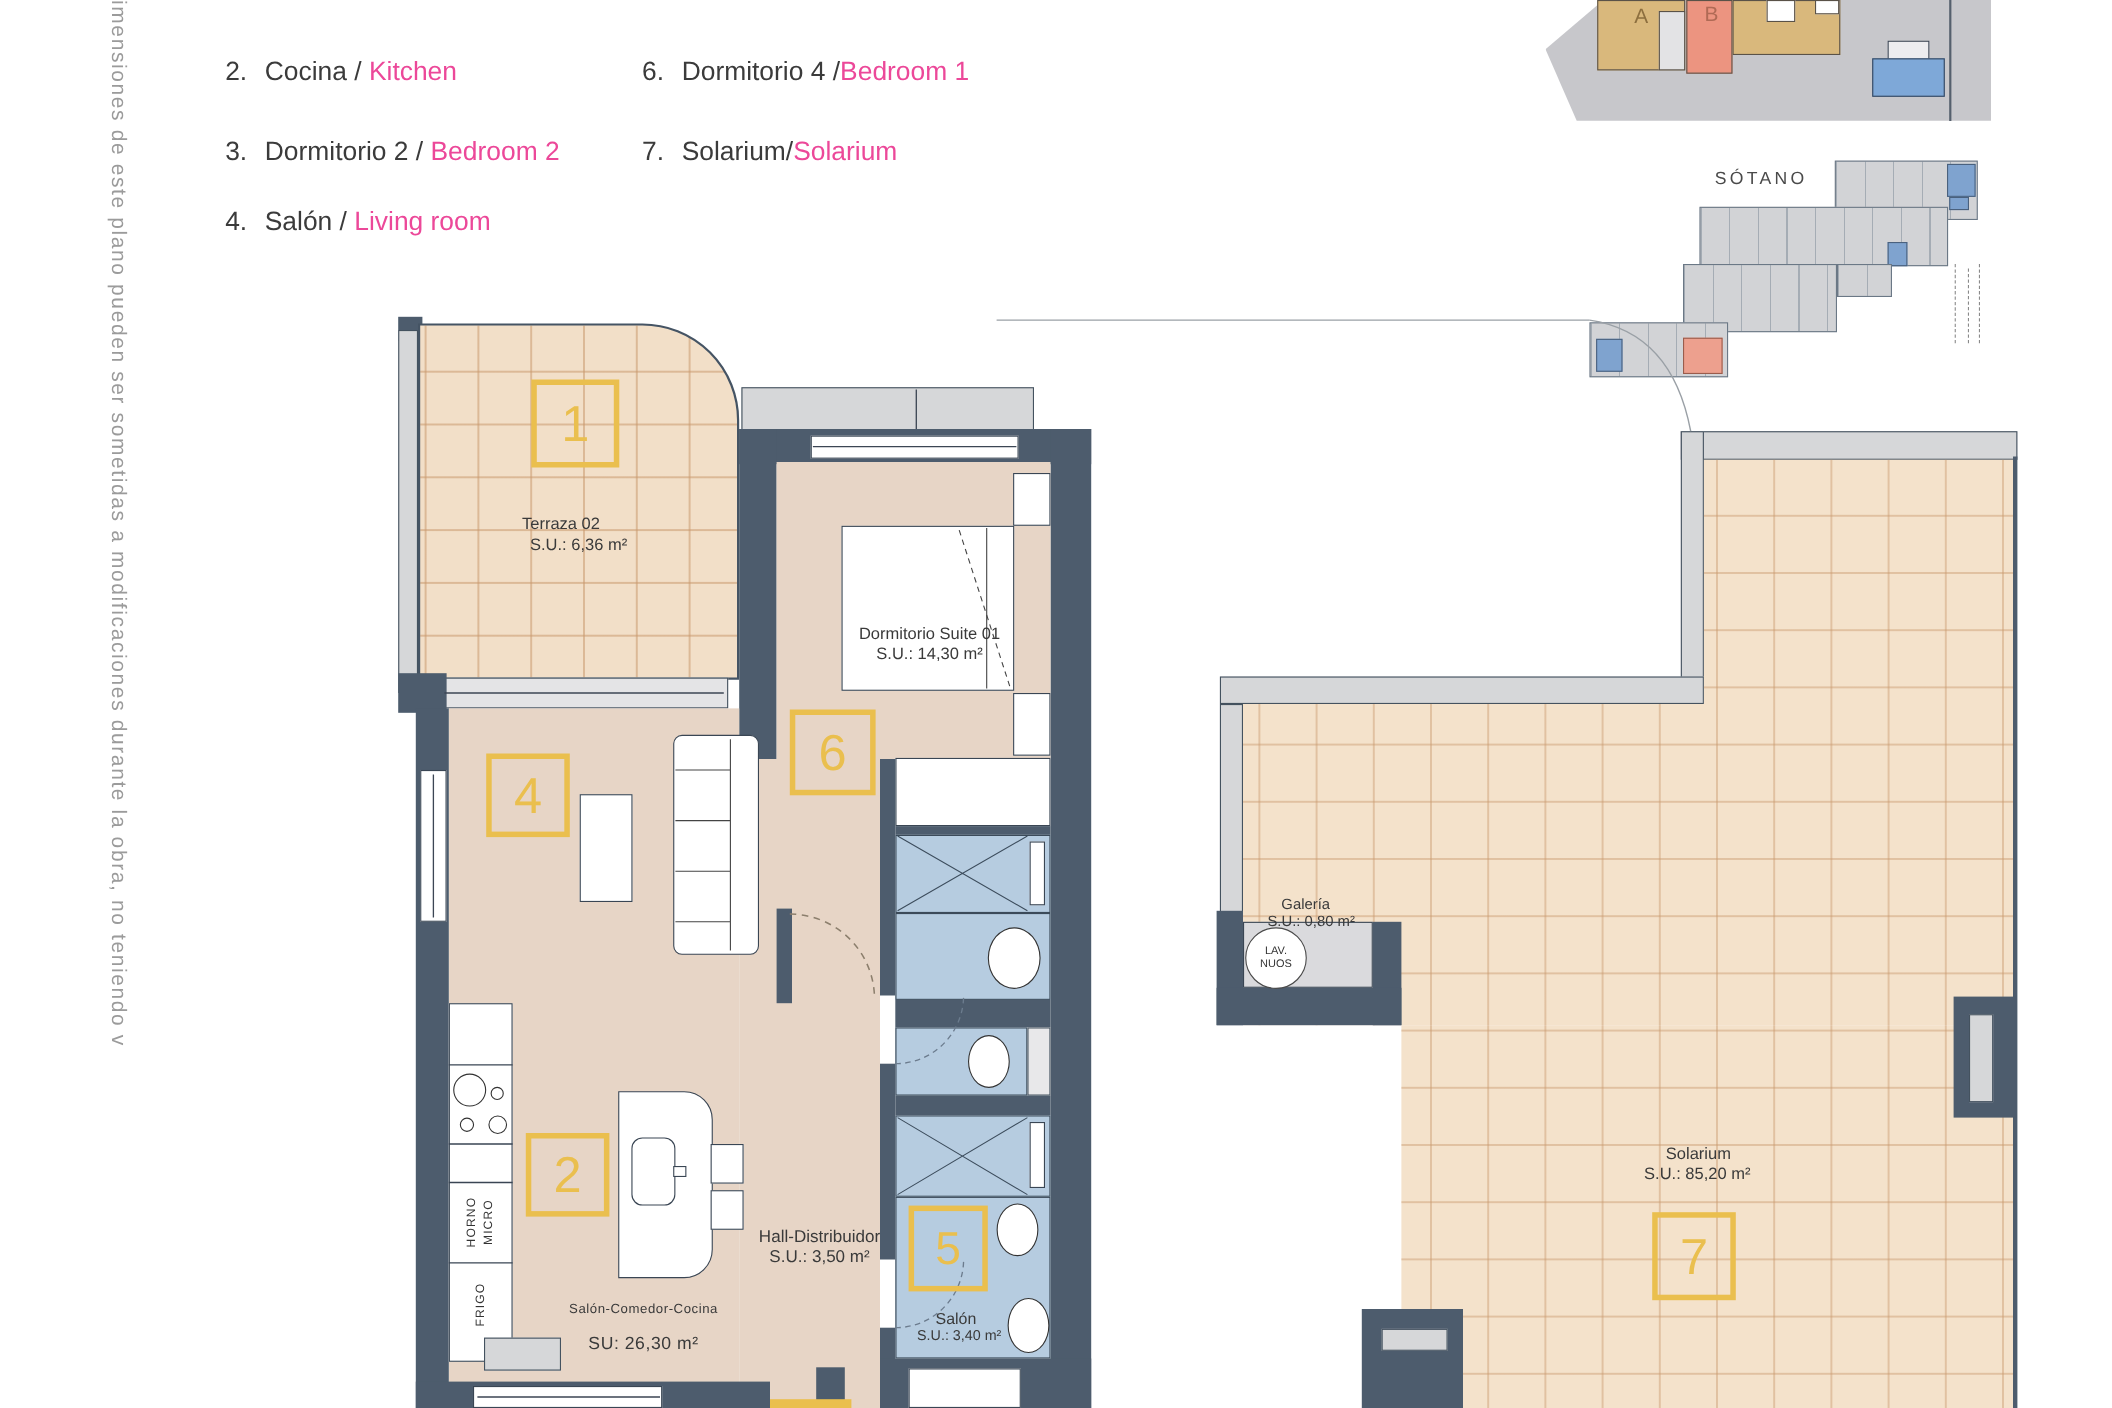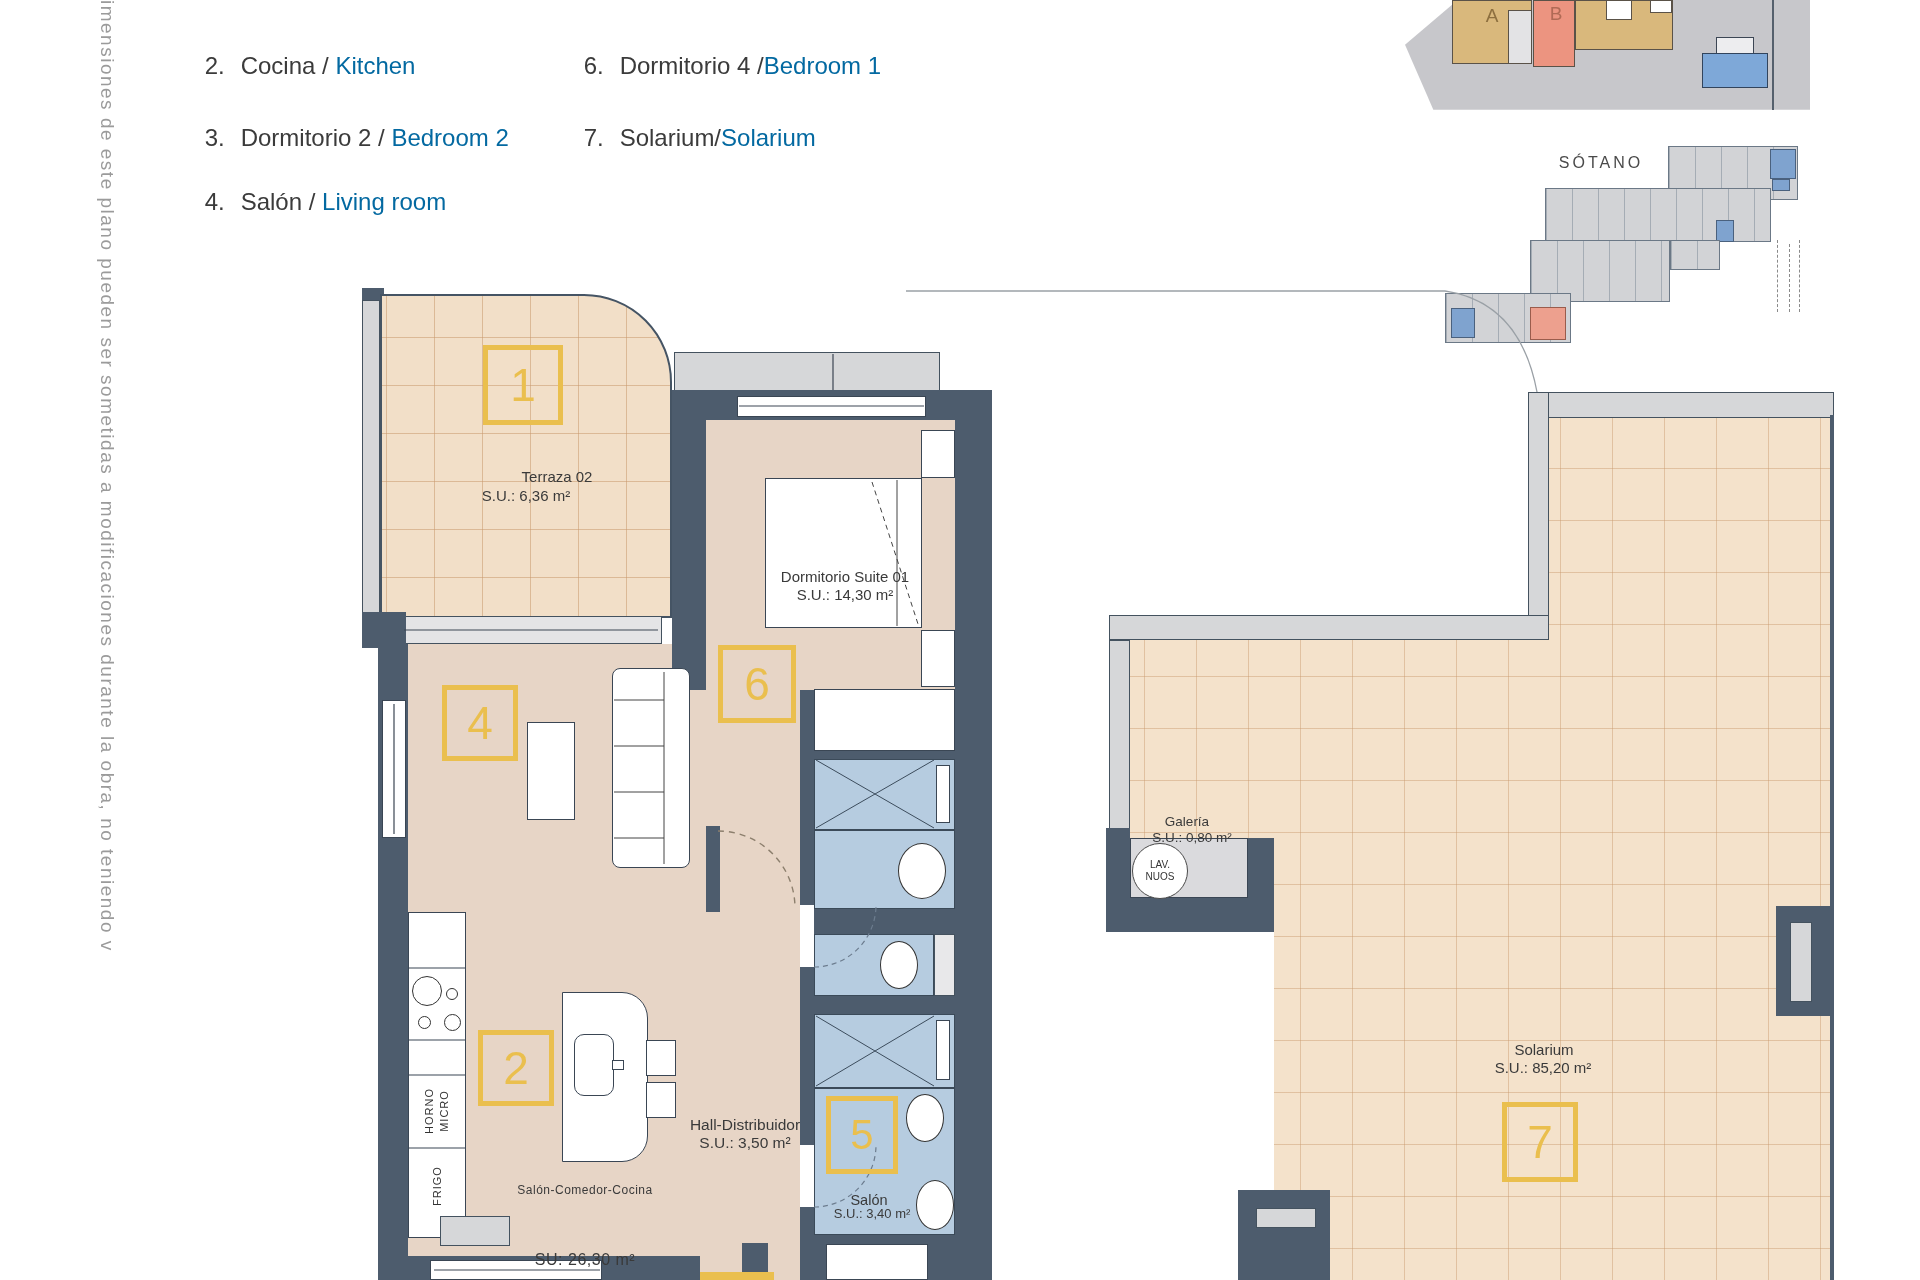--- a/index.html
+++ b/index.html
@@ -19,21 +19,21 @@
     background-image:linear-gradient(rgba(201,153,110,.45) 1.5px,transparent 1.5px),
                      linear-gradient(90deg,rgba(201,153,110,.45) 1.5px,transparent 1.5px);
     background-size:52px 52px;}
   .ybox{position:absolute;border:5px solid #eabf4e;color:#eabf4e;display:flex;
         align-items:center;justify-content:center;font-size:46px;font-weight:500;
         box-sizing:border-box;background:transparent;}
   .lbl{position:absolute;font-size:15px;line-height:1.25;text-align:center;color:#3a3a3a;
        transform:translateX(-50%);white-space:nowrap;}
   .legend-row{position:absolute;font-size:24px;white-space:pre;color:#3b3b3b;}
   .legend-row .num{display:inline-block;width:36px;}
-  .legend-row .en{color:#0369a1;}
+  .legend-row .en{color:#ec4899;}
   .disclaimer{position:absolute;left:118px;top:0;width:1500px;transform:rotate(90deg);
       transform-origin:0 0;font-size:19px;letter-spacing:1.5px;color:#9b9b9b;white-space:nowrap;}
   .sot{position:absolute;background:#d2d3d6;border:1px solid #6b7886;box-sizing:border-box;
     background-image:repeating-linear-gradient(90deg,rgba(110,125,140,.45) 0 1px,transparent 1px 26px);}
   .scell-blue{position:absolute;background:#7fa3cf;border:1px solid #4a617e;box-sizing:border-box;}
   .scell-salmon{position:absolute;background:#eda08e;border:1px solid #9a5c4c;box-sizing:border-box;}
   .washer{position:absolute;background:#fff;border:1px solid #4a4a4a;border-radius:50%;
       display:flex;flex-direction:column;align-items:center;justify-content:center;
       font-size:10px;line-height:1.2;color:#333;text-align:center;}
   .vtext{position:absolute;display:flex;flex-direction:column;align-items:center;justify-content:center;
@@ -215,26 +215,26 @@
   <path d="M814,1207 A62,62 0 0 0 876,1145" stroke="#6c7c8e" stroke-width="1.2" stroke-dasharray="5,4" fill="none"></path>
 </svg>
 
 <div class="ybox" style="left:483px;top:345px;width:80px;height:80px;">1</div>
 <div class="ybox" style="left:442px;top:685px;width:76px;height:76px;">4</div>
 <div class="ybox" style="left:478px;top:1030px;width:76px;height:76px;">2</div>
 <div class="ybox" style="left:718px;top:645px;width:78px;height:78px;">6</div>
 <div class="ybox" style="left:826px;top:1096px;width:72px;height:78px;font-size:42px;">5</div>
 <div class="ybox" style="left:1502px;top:1102px;width:76px;height:80px;">7</div>
 
-<div class="lbl" style="left:557px;top:468px;text-align:right;">Terraza 02</div>
+<div class="lbl" style="left:510px;top:468px;text-align:right;">Terraza 02</div>
 <div class="lbl" style="left:526px;top:487px;">S.U.: 6,36 m²</div>
 <div class="lbl" style="left:845px;top:568px;">Dormitorio Suite 01</div>
 <div class="lbl" style="left:845px;top:586px;">S.U.: 14,30 m²</div>
 <div class="lbl" style="left:745px;top:1115px;font-size:15.5px;">Hall-Distribuidor</div>
 <div class="lbl" style="left:745px;top:1133px;font-size:15.5px;">S.U.: 3,50 m²</div>
 <div class="lbl" style="left:585px;top:1183px;font-size:12px;letter-spacing:.5px;">Salón-Comedor-Cocina</div>
-<div class="lbl" style="left:585px;top:1250px;font-size:16px;letter-spacing:.5px;">SU: 26,30 m²</div>
+<div class="lbl" style="left:585px;top:1212px;font-size:16px;letter-spacing:.5px;">SU: 26,30 m²</div>
 <div class="lbl" style="left:869px;top:1191px;font-size:14.5px;">Salón</div>
 <div class="lbl" style="left:872px;top:1206px;font-size:13px;">S.U.: 3,40 m²</div>
 <div class="lbl" style="left:1187px;top:814px;font-size:13.5px;">Galería</div>
 <div class="lbl" style="left:1192px;top:830px;font-size:13.5px;">S.U.: 0,80 m²</div>
 <div class="lbl" style="left:1544px;top:1041px;">Solarium</div>
 <div class="lbl" style="left:1543px;top:1059px;">S.U.: 85,20 m²</div>
 
 </body></html>

